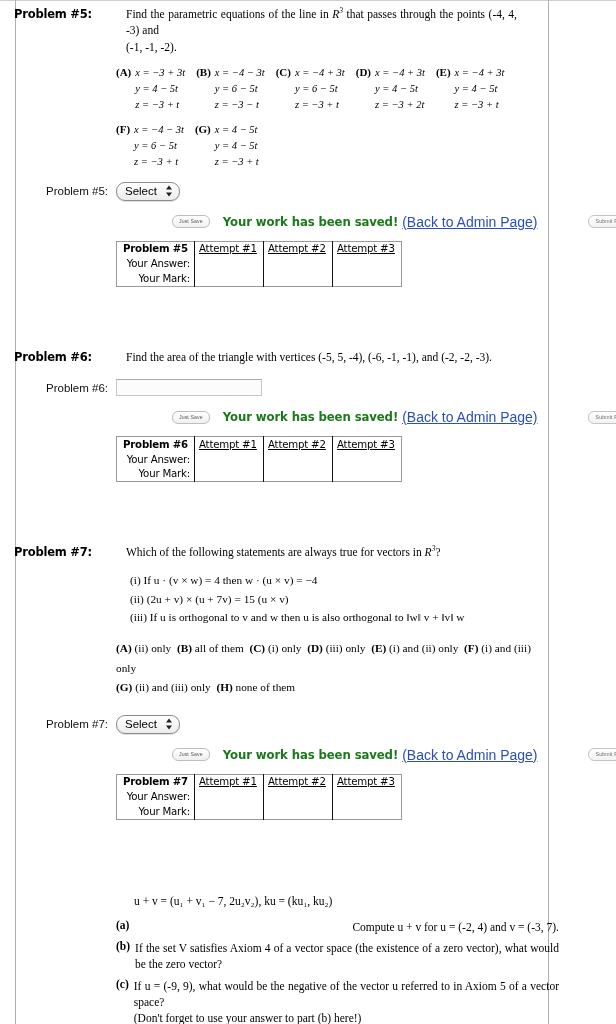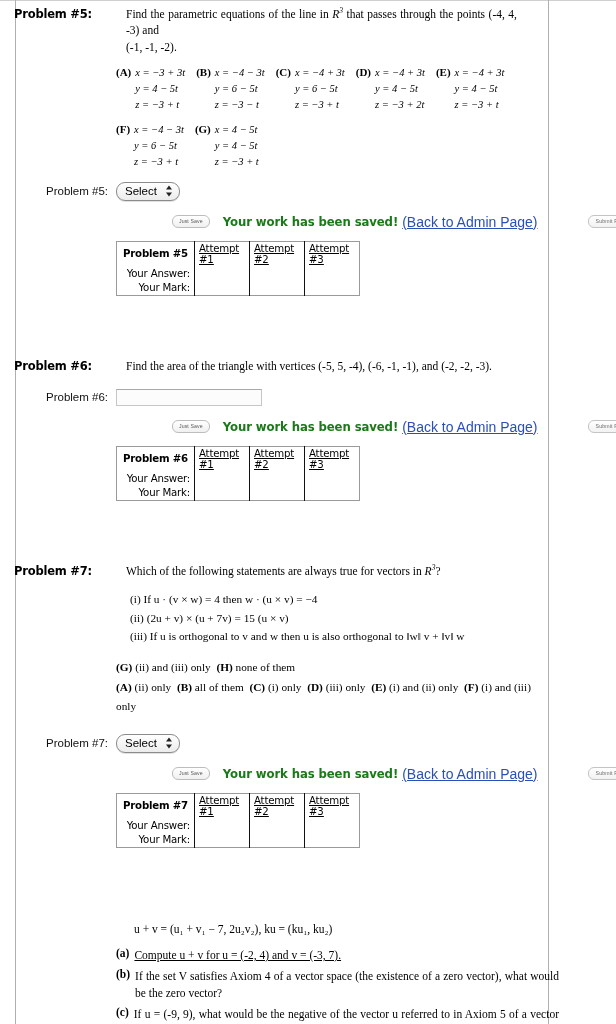--- a/index.html
+++ b/index.html
@@ -108,21 +108,21 @@
   .parts {
     font-family: "Liberation Serif", serif;
     font-size: 11.5px;
     margin-left: 104px;
     margin-top: 12px;
     width: 443px;
   }
   .part { display: flex; margin-bottom: 5px; }
   .part-tag { font-weight: bold; flex: 0 0 17px; text-align: right; padding-right: 5px; }
   .part-txt { flex: 1; text-align: justify; line-height: 1.42; }
-  .part-txt.nojust { text-align: left; text-decoration: underline; }
+  .part-txt.nojust { text-align: right; }
   .subnote { display: block; }
 
   
   .ans-row { display: flex; align-items: center; margin-top: 13px; }
   .ans-label {
     width: 104px; flex: 0 0 104px;
     text-align: right; padding-right: 8px;
     font-family: "Liberation Sans", sans-serif;
     font-size: 11.5px;
     color: #111;
@@ -236,21 +236,21 @@
     text-align: right;
     border-right: 1.5px solid #111;
     width: 78px;
     white-space: nowrap;
     letter-spacing: -0.2px;
   }
   .att-table td.rowhead.prob {
     font-weight: bold; text-align: center;
   }
   .att-table td.cell {
-    width: 55px;
+    width: 69px;
     border-right: 1.5px solid #111;
     text-decoration: underline;
   }
   .att-table tr:first-child td.cell span {
     text-decoration: underline;
     letter-spacing: -0.2px;
   }
   .att-table td.cell.last { border-right: none; }
 
   .spacer-xl { height: 38px; }
@@ -426,40 +426,40 @@
       <div class="prob-body nojust"><span>Which of the following statements are always true for vectors in </span><span class="mvar">R</span><sup class="exp">3</sup><span>?</span></div>
     </div>
 
     <div class="stmts">
       <div>(i) If u · (v × w) = 4 then w · (u × v) = −4</div>
       <div>(ii) (2u + v) × (u + 7v) = 15 (u × v)</div>
       <div>(iii) If u is orthogonal to v and w then u is also orthogonal to ‖w‖ v + ‖v‖ w</div>
     </div>
 
     <div class="opts7">
-      <div>
-        <b>(G)</b>
-        <span>(ii) and (iii) only</span>&nbsp;
-        <b>(H)</b>
-        <span>none of them</span>
-      </div>
       <div>
         <b>(A)</b>
         <span>(ii) only</span>&nbsp;
         <b>(B)</b>
         <span>all of them</span>&nbsp;
         <b>(C)</b>
         <span>(i) only</span>&nbsp;
         <b>(D)</b>
         <span>(iii) only</span>&nbsp;
         <b>(E)</b>
         <span>(i) and (ii) only</span>&nbsp;
         <b>(F)</b>
         <span>(i) and (iii) only</span>
       </div>
+      <div>
+        <b>(G)</b>
+        <span>(ii) and (iii) only</span>&nbsp;
+        <b>(H)</b>
+        <span>none of them</span>
+      </div>
     </div>
 
     <div class="ans-row" style="margin-top:17px;">
       <div class="ans-label">Problem #7:</div>
       <span class="sel-wrap">
         <select class="sel">
           <option>Select</option>
         </select>
         <span class="sel-arrows"></span>
       </span>

